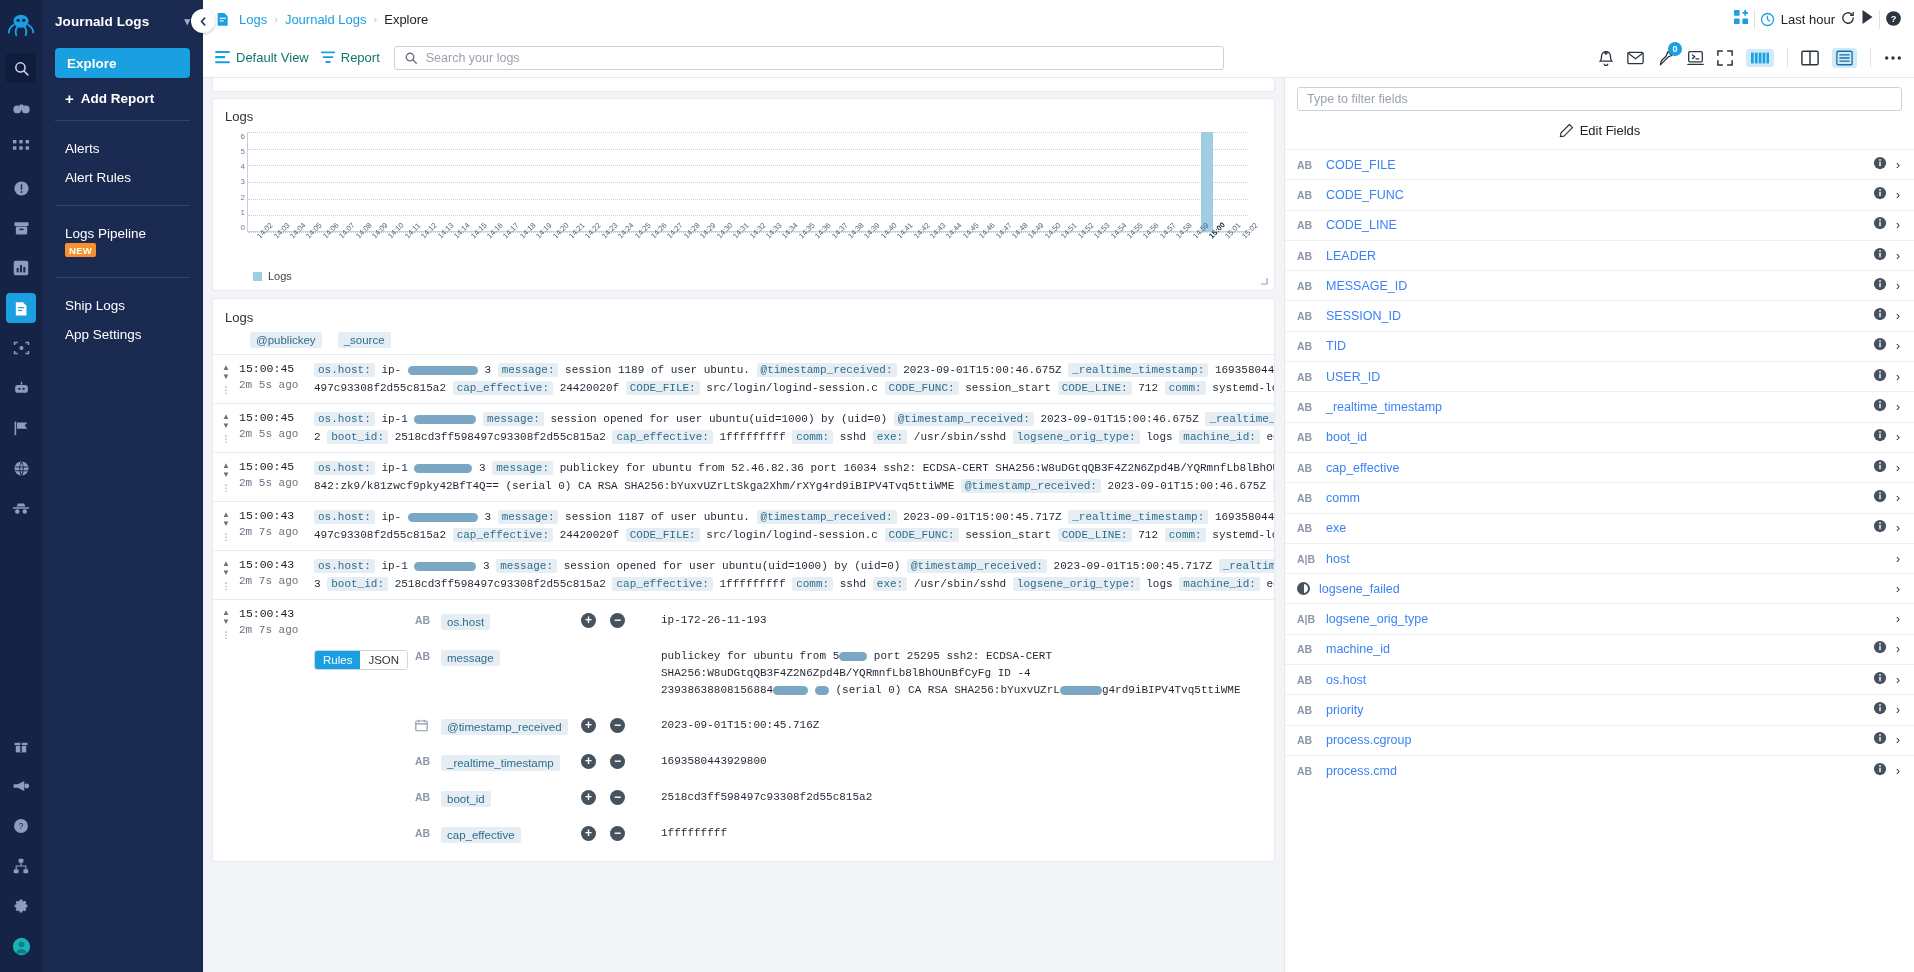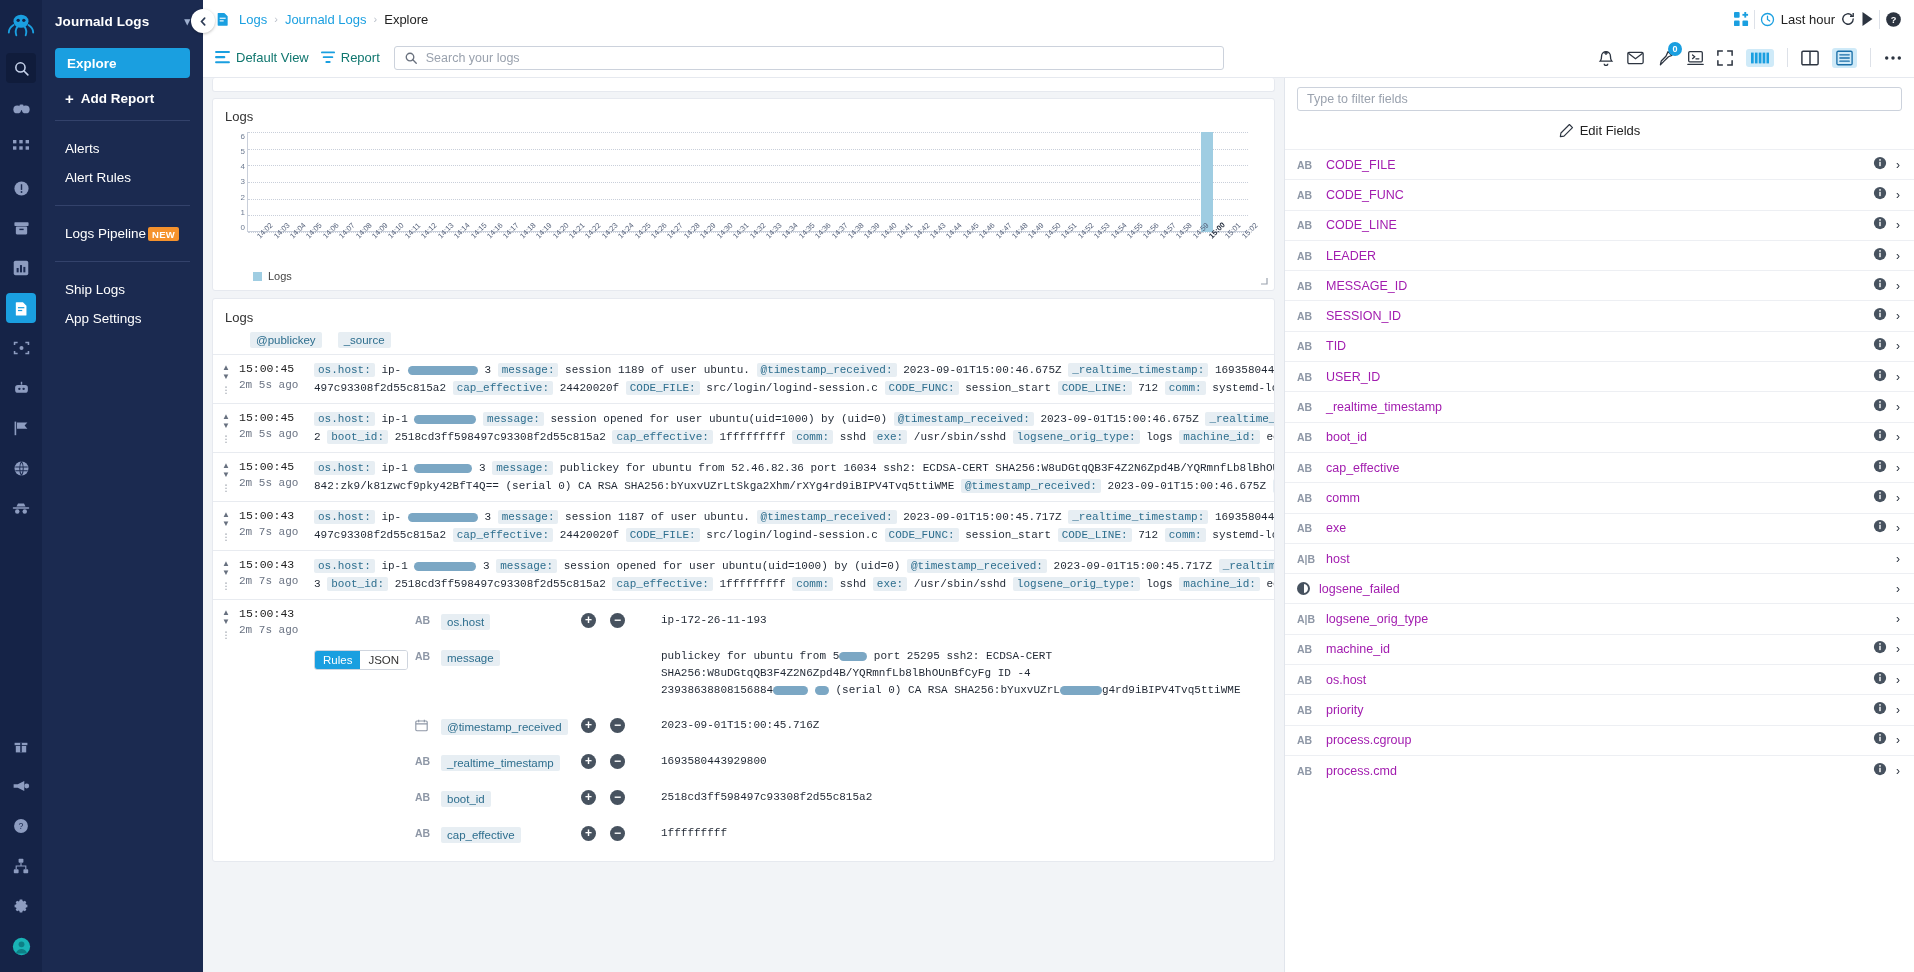--- a/index.html
+++ b/index.html
@@ -50,38 +50,38 @@
     display:flex; align-items:center; padding-left:12px;
     font-size:13.5px; font-weight:bold;
   }
   .sb-add {
     margin-top:12px; font-size:13.5px; font-weight:bold;
     display:flex; align-items:center; gap:7px; padding-left:10px;
   }
   .sb-plus { font-size:15px; font-weight:bold; }
   .sb-sep { height:1px; background:#33426b; margin:13px 0 13px; }
   .sb-item { font-size:13.5px; padding:7px 0 7px 10px; color:#ffffff; }
-  .sb-item.with-badge { display:flex; align-items:flex-end; gap:2px; }
+  .sb-item.with-badge { display:flex; align-items:flex-start; gap:2px;flex-direction:column; }
   .badge-new {
     background:#f5922d; color:#fff; font-size:9.5px; font-weight:bold;
     padding:1.5px 4px; border-radius:2px; letter-spacing:.3px;
   }
 
   
   .main { flex: 1 1 auto; display:flex; flex-direction:column; min-width:0; }
 
   .topbar {
     height:38px; display:flex; align-items:center; padding:0 12px;
     background:#fff; gap:8px;
   }
   .crumb { display:flex; align-items:center; gap:7px; font-size:13px; }
   .crumb a { color:#1a9fe0; text-decoration:none; }
   .crumb .sep { color:#b9bfc9; font-size:11px; }
   .crumb .cur { color:#222; }
-  .top-right { margin-left:auto; display:flex; align-items:center; gap:5px; }
+  .top-right { margin-left:auto; display:flex; gap:5px; }
   .vbar { width:1px; height:19px; background:#dde1e8; }
   .time-pick { display:flex; align-items:center; gap:6px; font-size:13px; color:#222; }
 
   .toolbar {
     height:40px; display:flex; align-items:center; padding:0 12px; gap:12px;
     background:#fff; border-bottom:1px solid #e6e9ef;
   }
   .tb-btn { display:flex; align-items:center; gap:6px; font-size:13px; color:#0f766e; }
   .search-box {
     flex:0 0 830px; height:24px; border:1px solid #ccd2dc; border-radius:3px;
@@ -190,21 +190,21 @@
     padding:0 9px; font-size:12.5px; outline:none;
     font-family:"Liberation Sans", sans-serif; color:#222;
   }
   .filter-wrap input::placeholder { color:#9aa2ae; }
   .edit-fields { display:flex; align-items:center; justify-content:center;
     gap:6px; font-size:13px; color:#222; padding:6px 0 11px; }
   .flist { flex:1 1 auto; overflow:hidden; }
   .frow { display:flex; align-items:center; height:30.3px;
     border-top:1px solid #edeff3; padding:0 14px 0 12px; gap:9px; }
   .f-type { font-size:10.5px; font-weight:bold; color:#8e97a6; width:20px; flex:0 0 20px; }
-  .f-name { font-size:12.5px; color:#a21caf; flex:1 1 auto; }
+  .f-name { font-size:12.5px; color:#3b82f6; flex:1 1 auto; }
   .f-info { color:#47525f; }
   .f-chev { color:#2c3440; font-size:12px; }
   .dotcircle { width:13px; height:13px; border-radius:50%; border:2px solid #47525f;
      background:linear-gradient(90deg,#47525f 50%,#fff 50%); }
 </style>
 </head>
 <body>
 
 <div class="app">
 

